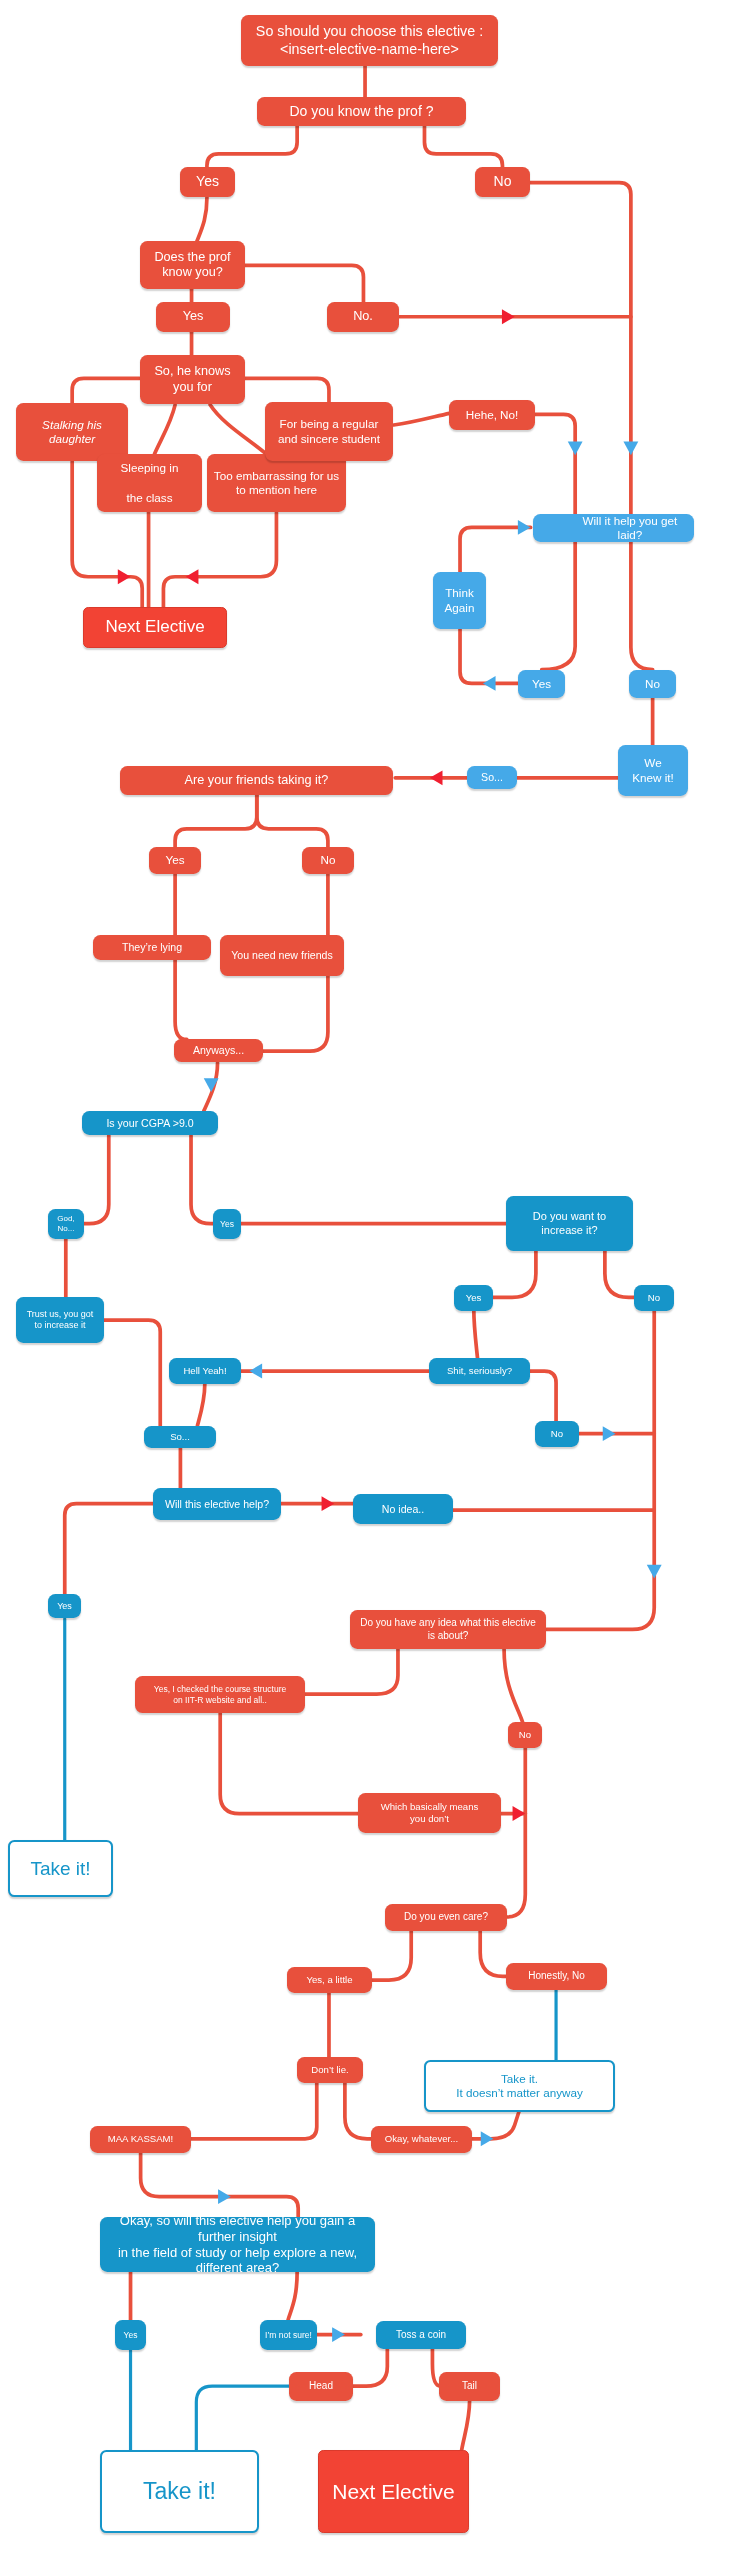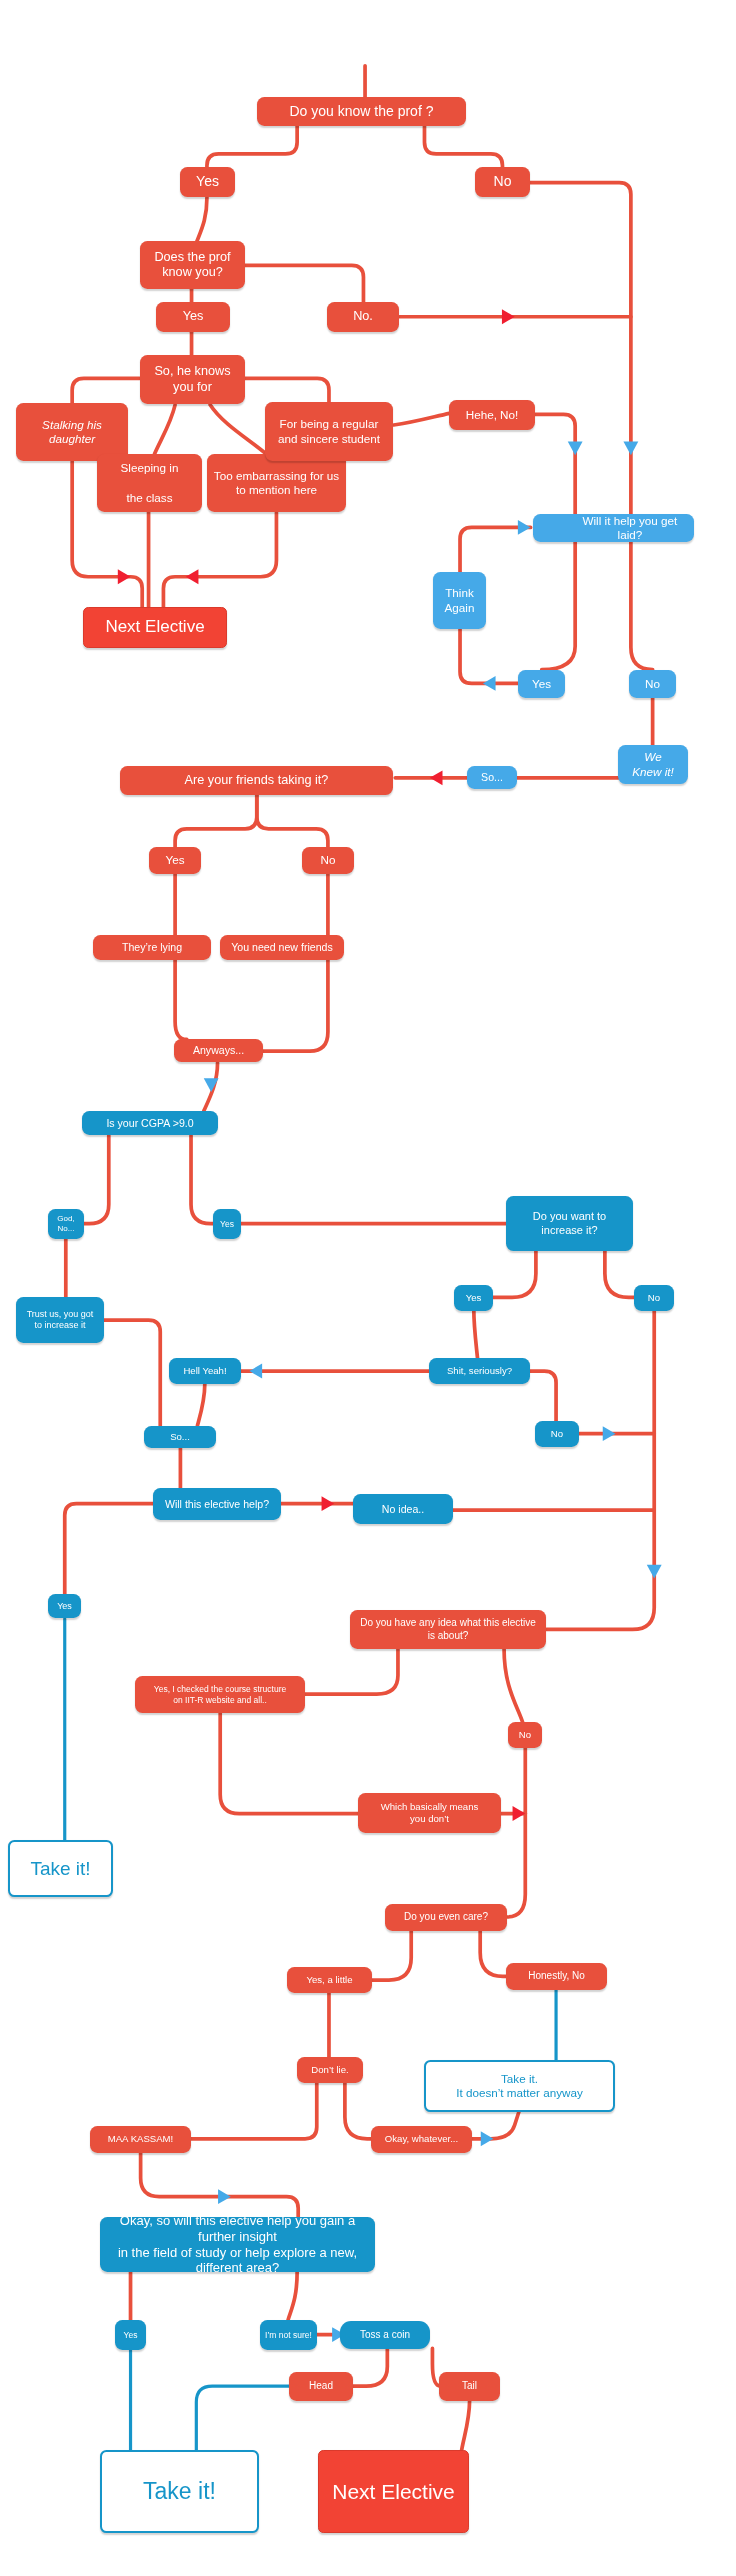--- a/index.html
+++ b/index.html
@@ -106,20 +106,24 @@
       <path d="M934,1274 L910,1288 L934,1302 Z"></path>
       <path d="M384,2032 L412,2032 L398,2058 Z"></path>
       <path d="M494,2570 L470,2584 L494,2598 Z"></path>
       <path d="M1136,2688 L1160,2702 L1136,2716 Z"></path>
       <path d="M1219,2949 L1247,2949 L1233,2975 Z"></path>
       <path d="M906,4017 L930,4031 L906,4045 Z"></path>
       <path d="M411,4126 L435,4140 L411,4154 Z"></path>
       <path d="M626,4386 L650,4400 L626,4414 Z"></path>
     </g>
   </svg>
+<div class="node red" style="left: 241px; top: 15px; width: 257px; height: 51px; font-size: 14.3px;">
+      <div>So should you choose this elective :</div>
+      <div>&lt;insert-elective-name-here&gt;</div>
+    </div>
     <div class="node red" style="left: 257px; top: 97px; width: 209px; height: 29px; font-size: 14px;">
       <div>Do you know the prof ?</div>
     </div>
     <div class="node red" style="left: 180px; top: 167px; width: 55px; height: 30px; font-size: 14px;">
       <div>Yes</div>
     </div>
     <div class="node red" style="left: 475px; top: 167px; width: 55px; height: 30px; font-size: 14px;">
       <div>No</div>
     </div>
     <div class="node red" style="left: 140px; top: 241px; width: 105px; height: 48px; font-size: 12.7px;">
@@ -164,40 +168,40 @@
     <div class="node lblue" style="left: 433px; top: 572px; width: 53px; height: 57px; font-size: 11.7px;">
       <div>Think</div>
       <div>Again</div>
     </div>
     <div class="node lblue" style="left: 518px; top: 670px; width: 47px; height: 28px; font-size: 11.7px;">
       <div>Yes</div>
     </div>
     <div class="node lblue" style="left: 629px; top: 670px; width: 47px; height: 28px; font-size: 11.7px;">
       <div>No</div>
     </div>
-    <div class="node lblue" style="left: 618px; top: 745px; width: 70px; height: 39px; font-size: 11.7px; font-style: italic;">
+    <div class="node lblue" style="left: 618px; top: 745px; width: 70px; height: 51px; font-size: 11.7px;">
       <div>We</div>
       <div>Knew it!</div>
     </div>
     <div class="node lblue" style="left: 467px; top: 766px; width: 50px; height: 23px; font-size: 10.6px;">
       <div>So...</div>
     </div>
     <div class="node red" style="left: 120px; top: 766px; width: 273px; height: 29px; font-size: 12.7px;">
       <div>Are your friends taking it?</div>
     </div>
     <div class="node red" style="left: 149px; top: 847px; width: 52px; height: 26.5px; font-size: 11.7px;">
       <div>Yes</div>
     </div>
     <div class="node red" style="left: 302px; top: 847px; width: 52px; height: 26.5px; font-size: 11.7px;">
       <div>No</div>
     </div>
     <div class="node red" style="left: 93px; top: 935px; width: 118px; height: 25px; font-size: 10.6px;">
       <div>They’re lying</div>
     </div>
-    <div class="node red" style="left: 220px; top: 935px; width: 124px; height: 25px; font-size: 10.6px;">
+    <div class="node red" style="left: 220px; top: 935px; width: 124px; height: 41px; font-size: 10.6px;">
       <div>You need new friends</div>
     </div>
     <div class="node red" style="left: 174px; top: 1039px; width: 89px; height: 23px; font-size: 10.6px;">
       <div>Anyways...</div>
     </div>
     <div class="node dblue" style="left: 82px; top: 1111px; width: 136px; height: 24.4px; font-size: 10.6px;">
       <div>Is your CGPA &gt;9.0</div>
     </div>
     <div class="node dblue" style="left: 48px; top: 1209px; width: 36px; height: 30px; font-size: 8px;">
       <div>God, No...</div>
@@ -283,21 +287,21 @@
     <div class="node dblue" style="left: 100px; top: 2217px; width: 275px; height: 55px; font-size: 13px;">
       <div>Okay, so will this elective help you gain a further insight</div>
       <div>in the field of study or help explore a new,  different area?</div>
     </div>
     <div class="node dblue" style="left: 115px; top: 2320px; width: 31px; height: 30px; font-size: 8.5px;">
       <div>Yes</div>
     </div>
     <div class="node dblue" style="left: 260px; top: 2320px; width: 57px; height: 30px; font-size: 8.5px;">
       <div>I’m not sure!</div>
     </div>
-    <div class="node dblue" style="left: 340px; top: 2321px; width: 90px; height: 28px; font-size: 10px; border-radius: 11px;">
+    <div class="node dblue" style="left: 376px; top: 2321px; width: 90px; height: 28px; font-size: 10px;">
       <div>Toss a coin</div>
     </div>
     <div class="node red" style="left: 289px; top: 2372px; width: 64px; height: 29px; font-size: 10px;">
       <div>Head</div>
     </div>
     <div class="node red" style="left: 439px; top: 2372px; width: 61px; height: 29px; font-size: 10px;">
       <div>Tail</div>
     </div>
     <div class="node outline" style="left: 100px; top: 2450px; width: 159px; height: 83px; font-size: 23px;">
       <div>Take it!</div>

